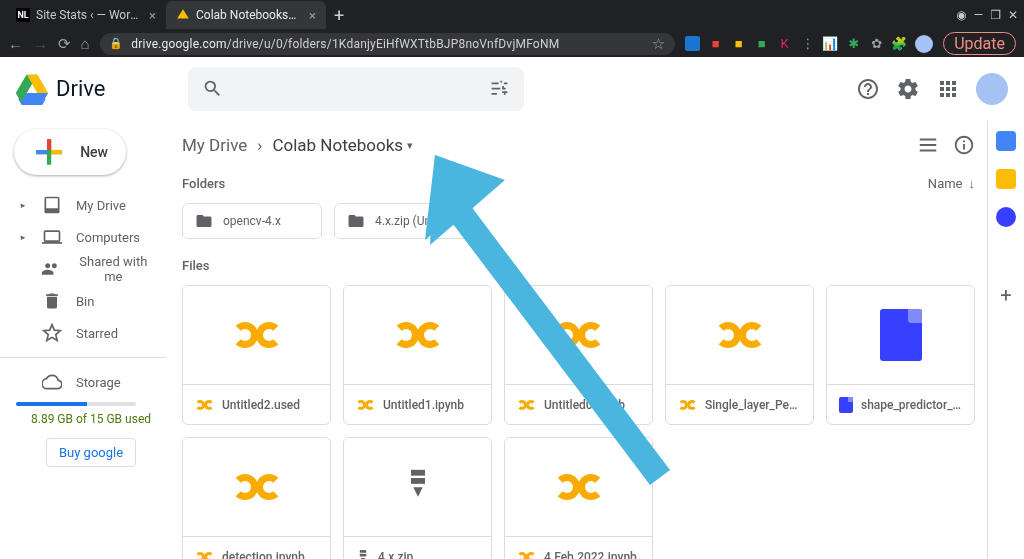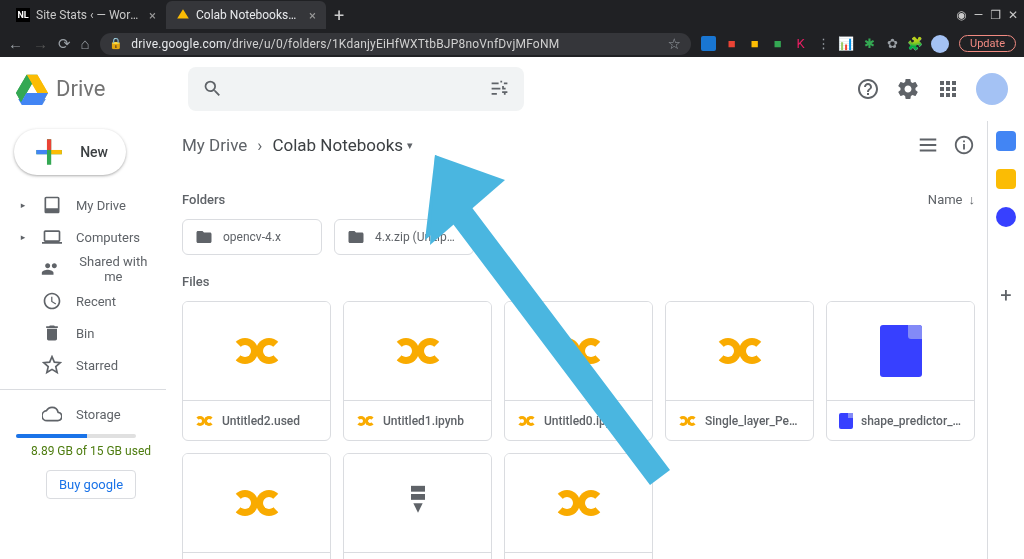--- a/index.html
+++ b/index.html
@@ -17,29 +17,29 @@
 
   .toolbar { height:27px; display:flex; align-items:center; padding:0 8px; gap:10px; background:#202124;}
   .toolbar .navico { color:#9aa0a6; font-size:15px; cursor:pointer; }
   .toolbar .navico.disabled { color:#555; }
   .omnibox { flex:1; height:22px; background:#35363a; border-radius:12px; display:flex; align-items:center; padding:0 10px; gap:8px; }
   .omnibox .lock { color:#9aa0a6; font-size:11px; }
   .omnibox-text { color:#d0d0d0; font-size:12px; letter-spacing:0.2px; white-space:nowrap; overflow:hidden; }
   .omnibox-text .domain { color:#e8eaed; }
   .ext-icons { display:flex; align-items:center; gap:8px; }
   .ext-icons span { width:15px; height:15px; display:flex; align-items:center; justify-content:center; color:#ccc; font-size:13px; cursor:pointer;}
-  .update-btn { border:1px solid #f28b82; color:#f28b82; border-radius:12px; padding:1px 10px; font-size:11px; cursor:pointer;}
+  .update-btn { border:1px solid #f28b82; color:#f28b82; border-radius:12px; padding:1px 10px; font-size:16px; cursor:pointer;}
   .win-controls { display:flex; gap:7px; margin-left:auto; }
   .win-controls span { color:#c9c9c9; font-size:12px; cursor:pointer;}
 
   
   .drive-header { height:64px; display:flex; align-items:center; padding:0 16px; border-bottom:1px solid #e0e0e000; gap:12px; }
   .drive-logo { display:flex; align-items:center; gap:8px; width:160px; cursor:pointer;}
   .drive-logo-icon { width:32px; height:32px; position:relative; }
-  .drive-logo-text { font-size:22px; color:#737373; }
+  .drive-logo-text { font-size:22px; color:#0f172a; }
   .search-bar { flex:1; max-width:480px; height:44px; background:#f1f3f4; border-radius:8px; display:flex; align-items:center; padding:0 14px; gap:12px; }
   .search-bar svg { width:21px; height:21px; fill:#5f6368; }
   .search-bar input { border:none; background:transparent; font-size:16px; color:#5f6368; outline:none; flex:1; }
   .search-bar .adjust { margin-left:auto; cursor:pointer; }
   .hdr-spacer { flex:1; }
   .hdr-icons { display:flex; align-items:center; gap:16px; }
   .hdr-icons .ico { width:24px; height:24px; display:flex; align-items:center; justify-content:center; color:#5f6368; cursor:pointer;}
   .avatar { width:32px; height:32px; border-radius:50%; background:#a4c2f4; cursor:pointer;}
 
   
@@ -58,21 +58,21 @@
   .buy-btn { margin:12px 0 0 6px; border:1px solid #dadce0; border-radius:4px; padding:6px 12px; font-size:13px; color:#1a73e8; background:#fff; cursor:pointer; display:inline-block;}
 
   .content { flex:1; padding:6px 12px 0 6px; overflow:hidden; border-right:1px solid #dadce0; }
   .breadcrumb { display:flex; align-items:center; gap:10px; font-size:17px; color:#5f6368; height:36px; }
   .breadcrumb .sep { color:#5f6368; }
   .breadcrumb .current { display:flex; align-items:center; gap:4px; color:#3c4043; cursor:pointer;}
   .breadcrumb .root { cursor:pointer; }
   .bc-actions { margin-left:auto; display:flex; gap:14px; }
   .bc-actions .ico { width:22px;height:22px;display:flex;align-items:center;justify-content:center;color:#5f6368;cursor:pointer;}
 
-  .section-row { display:flex; align-items:center; margin-top:24px; height:24px;}
+  .section-row { display:flex; align-items:center; margin-top:8px; height:24px;}
   .section-label { font-size:13px; color:#5f6368; font-weight:500;}
   .sort { margin-left:auto; font-size:13px; color:#5f6368; display:flex; align-items:center; gap:6px; cursor:pointer;}
 
   .folder-row { display:flex; gap:12px; margin-top:8px; }
   .folder { width:140px; height:36px; border:1px solid #dadce0; border-radius:6px; display:flex; align-items:center; padding:0 12px; gap:10px; font-size:12px; color:#5f6368; cursor:pointer;}
   .folder.wide { width:140px; min-width:140px; }
   .folder .fname { white-space:nowrap; overflow:hidden; text-overflow:ellipsis; }
   .folder svg { width:18px; height:18px; fill:#5f6368; flex-shrink:0;}
 
   .grid { display:grid; grid-template-columns:repeat(5,1fr); gap:12px; margin-top:8px; }
@@ -234,29 +234,20 @@
           <svg viewBox="0 0 24 24">
             <path d="M16 11c1.66 0 2.99-1.34 2.99-3S17.66 5 16 5s-3 1.34-3 3 1.34 3 3 3zm-8 0c1.66 0 2.99-1.34 2.99-3S9.66 5 8 5 5 6.34 5 8s1.34 3 3 3zm0 2c-2.33 0-7 1.17-7 3.5V19h14v-2.5c0-2.33-4.67-3.5-7-3.5z"></path>
           </svg>
         </span>
         <span>Shared with me</span>
       </div>
     <div class="sb-item">
         <span class="chev"></span>
         <span class="ico">
           <svg viewBox="0 0 24 24">
-            <path d="M12 2C6.5 2 2 6.5 2 12s4.5 10 10 10 10-4.5 10-10S17.5 2 12 2zm0 18c-4.4 0-8-3.6-8-8s3.6-8 8-8 8 3.6 8 8-3.6 8-8 8zm.5-13H11v6l5.2 3.2.8-1.3-4.5-2.7V7z"></path>
-          </svg>
-        </span>
-        <span>Recent</span>
-      </div>
-    <div class="sb-item">
-        <span class="chev"></span>
-        <span class="ico">
-          <svg viewBox="0 0 24 24">
             <path d="M6 19c0 1.1.9 2 2 2h8c1.1 0 2-.9 2-2V7H6v12zM19 4h-3.5l-1-1h-5l-1 1H5v2h14V4z"></path>
           </svg>
         </span>
         <span>Bin</span>
       </div>
     <div class="sb-item">
         <span class="chev"></span>
         <span class="ico">
           <svg viewBox="0 0 24 24">
             <path d="M12 17.27L18.18 21l-1.64-7.03L22 9.24l-7.19-.61L12 2 9.19 8.63 2 9.24l5.46 4.73L5.82 21z" fill="none" stroke="#5f6368" stroke-width="2"></path>

